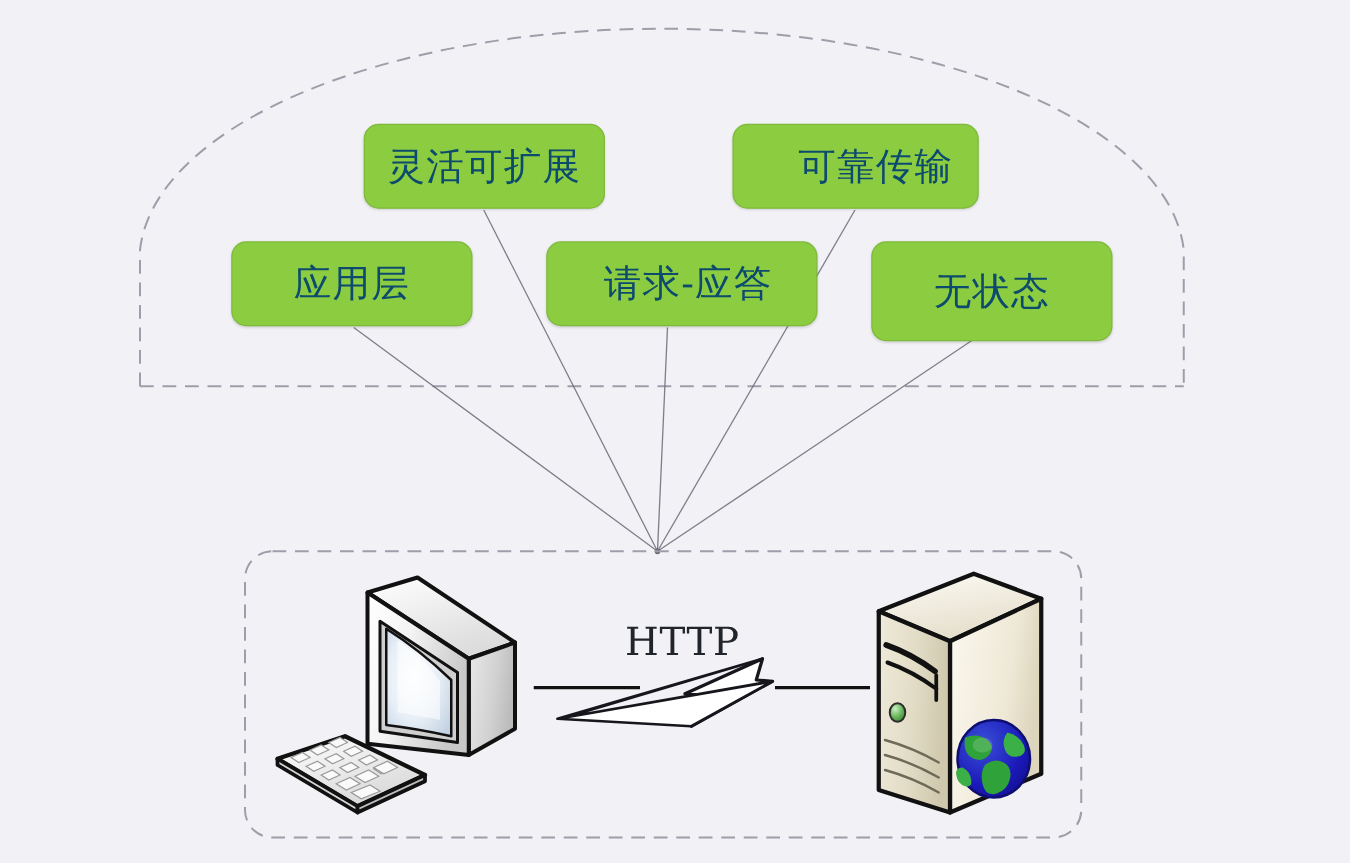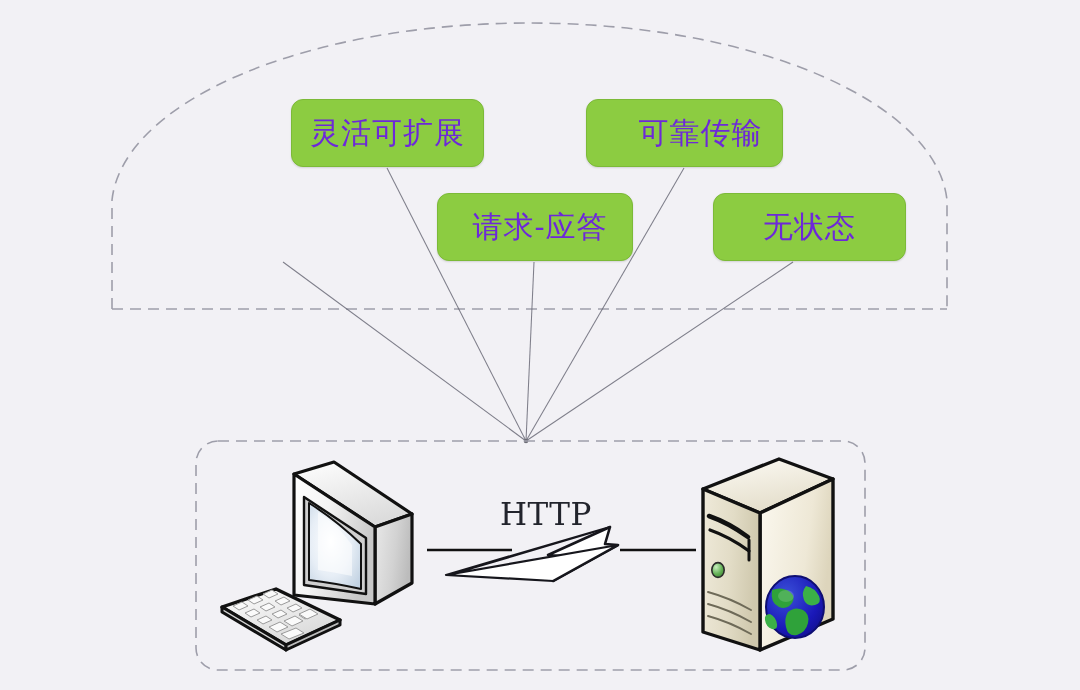--- a/index.html
+++ b/index.html
@@ -28,32 +28,32 @@
   }
   .feature-box {
     position: absolute;
     background: #8ccc41;
     border: 1px solid #7cba38;
     border-radius: 12px;
     box-sizing: border-box;
     display: flex;
     align-items: center;
     justify-content: center;
-    color: #6d28d9;
+    color: #0c4a6e;
     font-size: 30px;
     letter-spacing: 1px;
     font-family: "DejaVu Serif", "Liberation Serif", serif;
     box-shadow: 0 1px 2px rgba(0,0,0,0.13);
     white-space: nowrap;
   }
   #box-flexible  { left: 291px; top: 99px;  width: 193px; height: 68px; }
   #box-reliable  { left: 586px; top: 99px;  width: 197px; height: 68px; padding-left: 32px; }
   #box-applayer  { left: 185px; top: 193px; width: 193px; height: 68px; }
-  #box-reqresp   { left: 437px; top: 193px; width: 196px; height: 68px; padding-left: 10px; }
-  #box-stateless { left: 713px; top: 193px; width: 193px; height: 68px; }
+  #box-reqresp   { left: 437px; top: 193px; width: 217px; height: 68px; padding-left: 10px; }
+  #box-stateless { left: 697px; top: 193px; width: 193px; height: 80px; }
 
   #protocol-label {
     position: absolute;
     left: 500px;
     top: 468px;
     width: 90px;
     text-align: center;
     font-family: "DejaVu Serif", "Liberation Serif", serif;
     font-size: 31px;
     color: #22242c;
@@ -207,20 +207,21 @@
       <path d="M 806 586 q 9 2 13 10 q 3 7 -4 9 q -8 2 -11 -5 q -3 -8 2 -14 z" fill="#3bb047"></path>
       <path d="M 770 614 q 6 3 7 10 q 1 6 -5 5 q -6 -2 -7 -9 q -1 -6 5 -6 z" fill="#3bb047"></path>
       <ellipse cx="786" cy="596" rx="8" ry="6" fill="#ffffff" opacity="0.16"></ellipse>
     </g>
   </svg>
 
   <div class="feature-box" id="box-flexible">灵活可扩展</div>
 
   <div class="feature-box" id="box-reliable">可靠传输</div>
 
+  <div class="feature-box" id="box-applayer">应用层</div>
 
   <div class="feature-box" id="box-reqresp">请求-应答</div>
 
   <div class="feature-box" id="box-stateless">无状态</div>
 
   <div id="protocol-label">HTTP</div>
 
 </div>
 
 </body></html>

